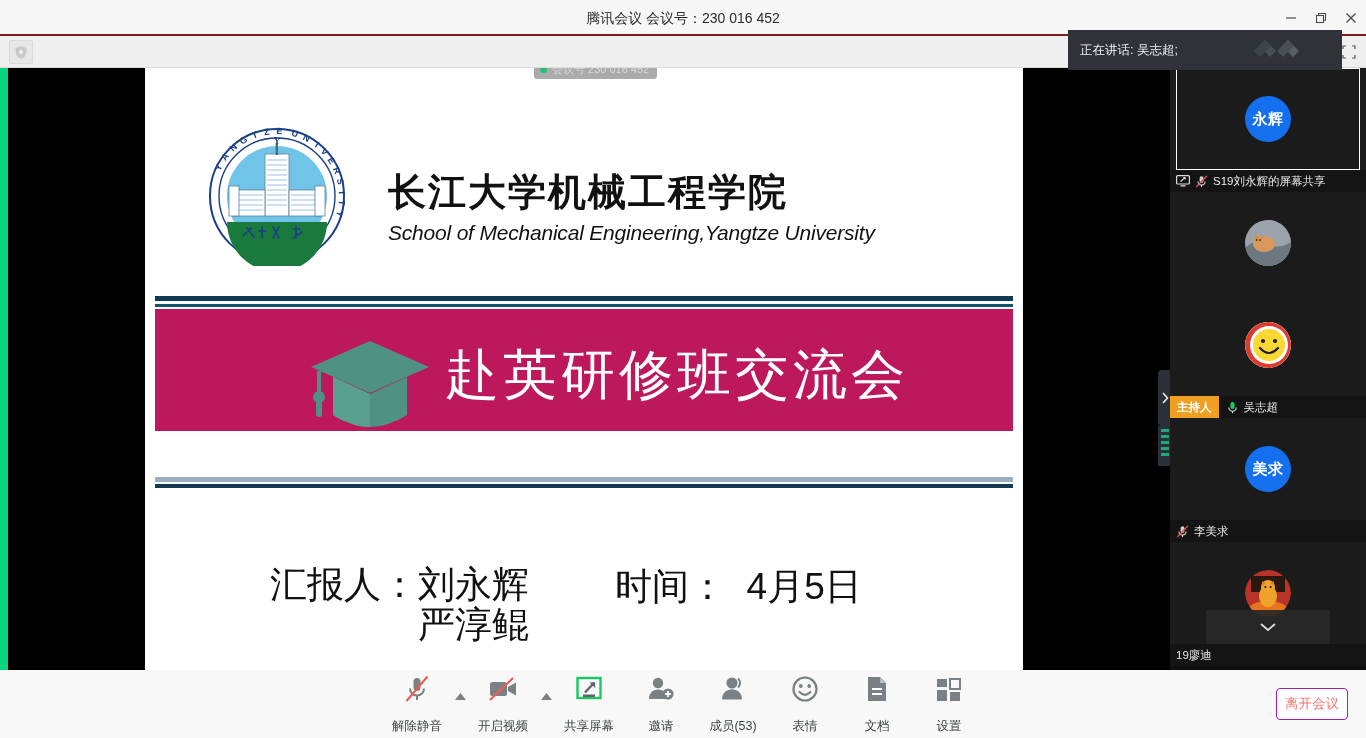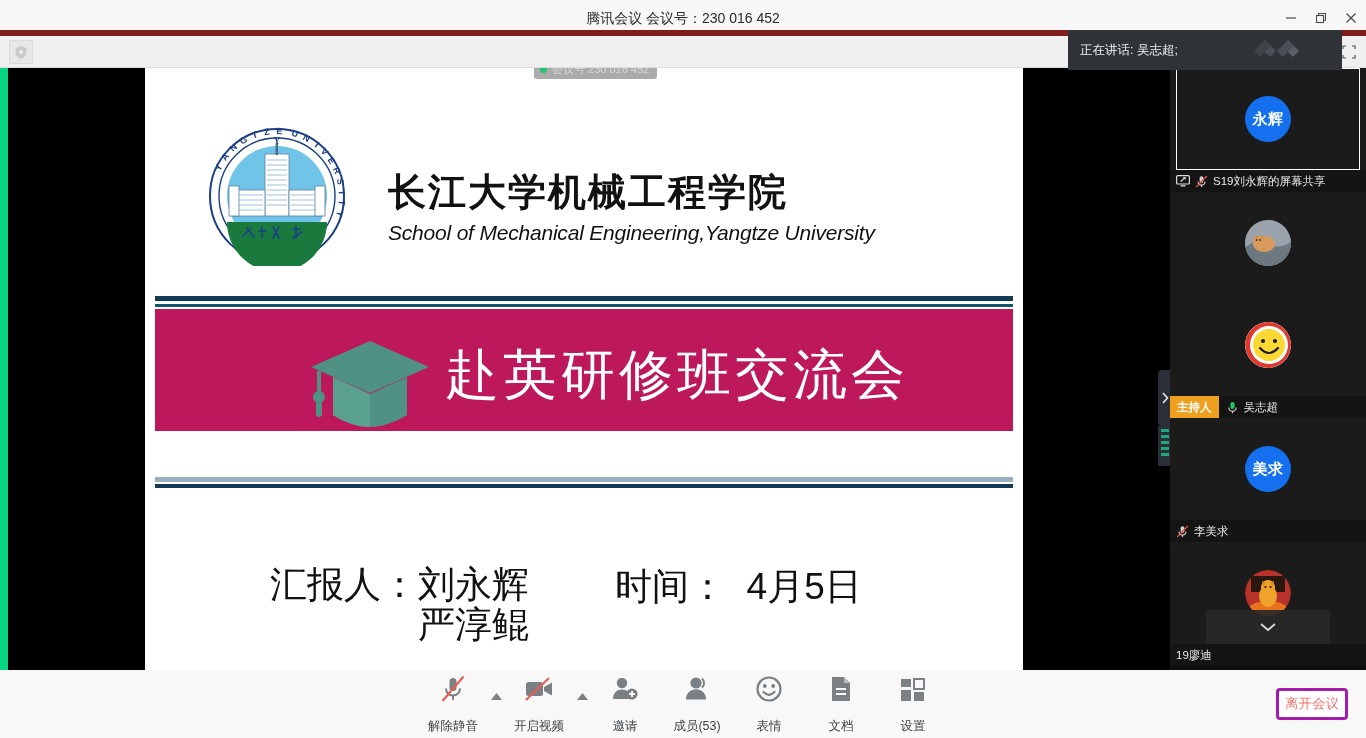--- a/index.html
+++ b/index.html
@@ -7,21 +7,21 @@
     width: 1366px; height: 738px;
     overflow: hidden;
     font-family: "Liberation Sans", "DejaVu Sans", sans-serif;
     background: #f7f7f7;
   }
 
   
   .titlebar {
     position: absolute; left: 0; top: 0; width: 1366px; height: 36px;
     background: #f7f7f7;
-    border-bottom: 6px solid #7f1d1d;
+    border-bottom: 2px solid #7f1d1d;
   }
   .titlebar-text {
     position: absolute; left: 0; top: 0; width: 1366px; height: 36px;
     line-height: 36px; text-align: center;
     font-size: 14px; color: #2b2b2b;
   }
   .wincontrols {
     position: absolute; right: 0; top: 0; height: 36px;
     display: flex; align-items: center;
   }
@@ -235,21 +235,21 @@
   .tool .ic { height: 30px; display: flex; align-items: flex-end; justify-content: center; }
   .tool .lb { font-size: 12.5px; color: #3f4448; }
   .caret {
     width: 14px; height: 62px;
     display: flex; align-items: center; justify-content: center;
     padding-bottom: 16px;
   }
   .leave-btn {
     position: absolute; right: 18px; top: 18px;
     width: 72px; height: 32px;
-    border: 3px solid #a21caf; border-radius: 4px;
+    border: 1px solid #a21caf; border-radius: 4px;
     color: #f2756f; font-size: 13.5px;
     display: flex; align-items: center; justify-content: center;
     background: #fff;
   }
 
   
   .toast {
     position: absolute; left: 1068px; top: 30px;
     width: 274px; height: 40px;
     background: #2f3338;
@@ -574,20 +574,31 @@
         </svg>
       </div>
       <div class="lb">开启视频</div>
     </div>
     <div class="caret">
       <svg width="11" height="7" viewBox="0 0 11 7">
           <polygon points="5.5,0 11,7 0,7" fill="#7a8084"></polygon>
         </svg>
     </div>
 
+    <div class="tool">
+      <div class="ic">
+        <svg width="30" height="28" viewBox="0 0 30 28">
+          <rect x="3.5" y="3" width="23" height="20" fill="none" stroke="#17c964" stroke-width="2.4"></rect>
+          <path d="M11 17.5 L19.5 8.5" stroke="#5e6468" stroke-width="2.4" fill="none"></path>
+          <polygon points="21,7 21.3,13 15.6,7.4" fill="#5e6468"></polygon>
+          <rect x="9" y="19.5" width="12" height="2.5" fill="#5e6468"></rect>
+        </svg>
+      </div>
+      <div class="lb">共享屏幕</div>
+    </div>
 
     <div class="tool">
       <div class="ic">
         <svg width="28" height="28" viewBox="0 0 28 28">
           <circle cx="11" cy="8" r="5.2" fill="#7a8084"></circle>
           <path d="M2 24 C2 17.5 6.5 14.5 11 14.5 C15.5 14.5 20 17.5 20 24 Z" fill="#7a8084"></path>
           <circle cx="21" cy="19" r="5.6" fill="#7a8084"></circle>
           <line x1="21" y1="16" x2="21" y2="22" stroke="#fff" stroke-width="1.8"></line>
           <line x1="18" y1="19" x2="24" y2="19" stroke="#fff" stroke-width="1.8"></line>
         </svg>

